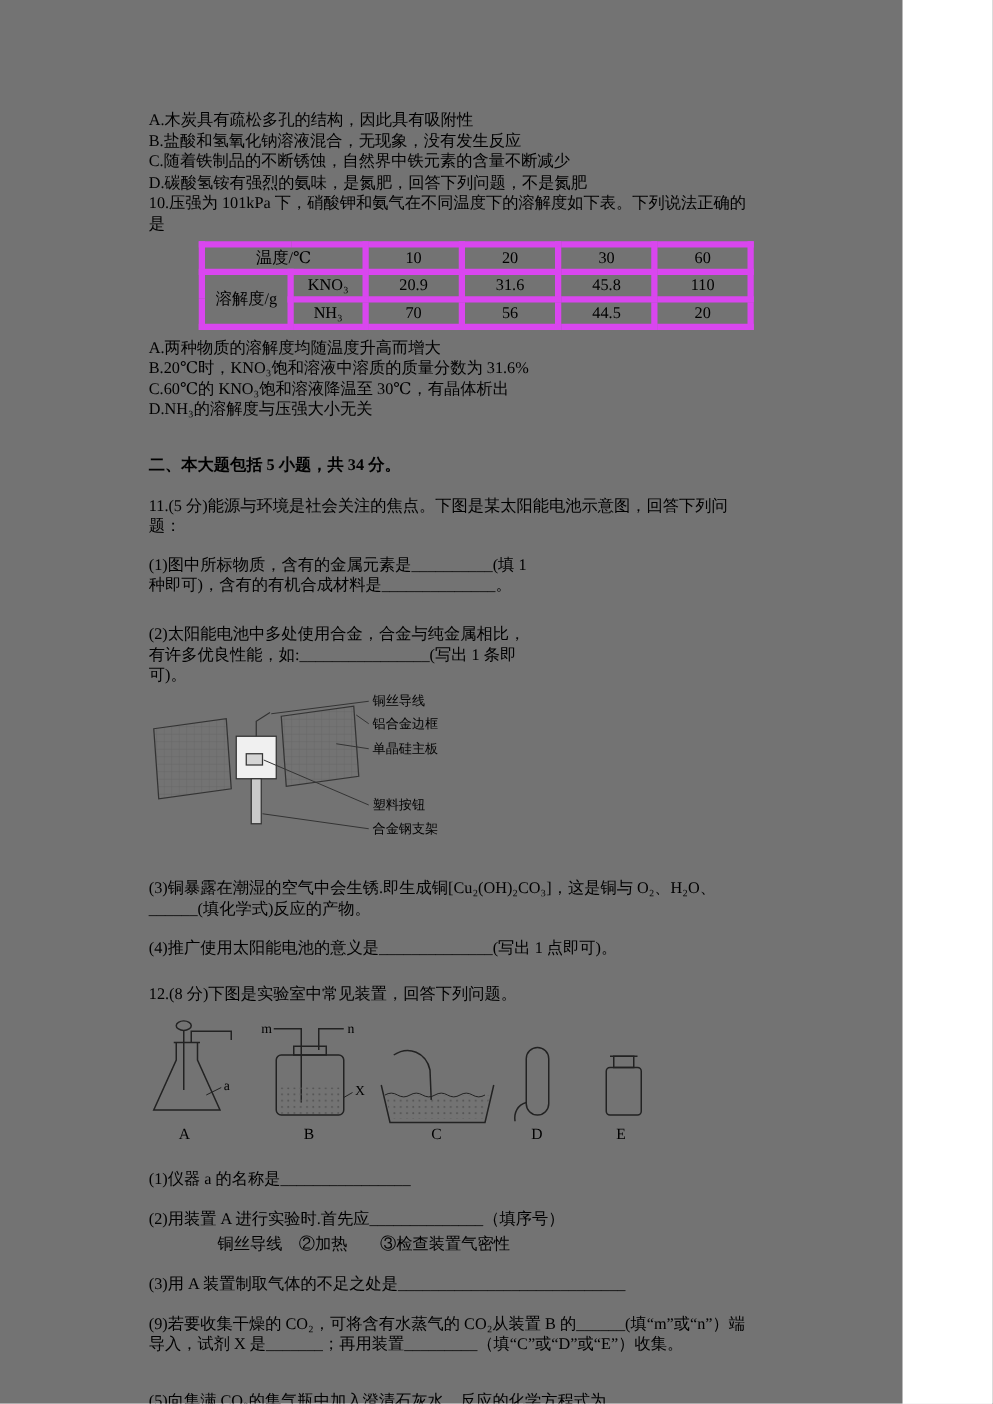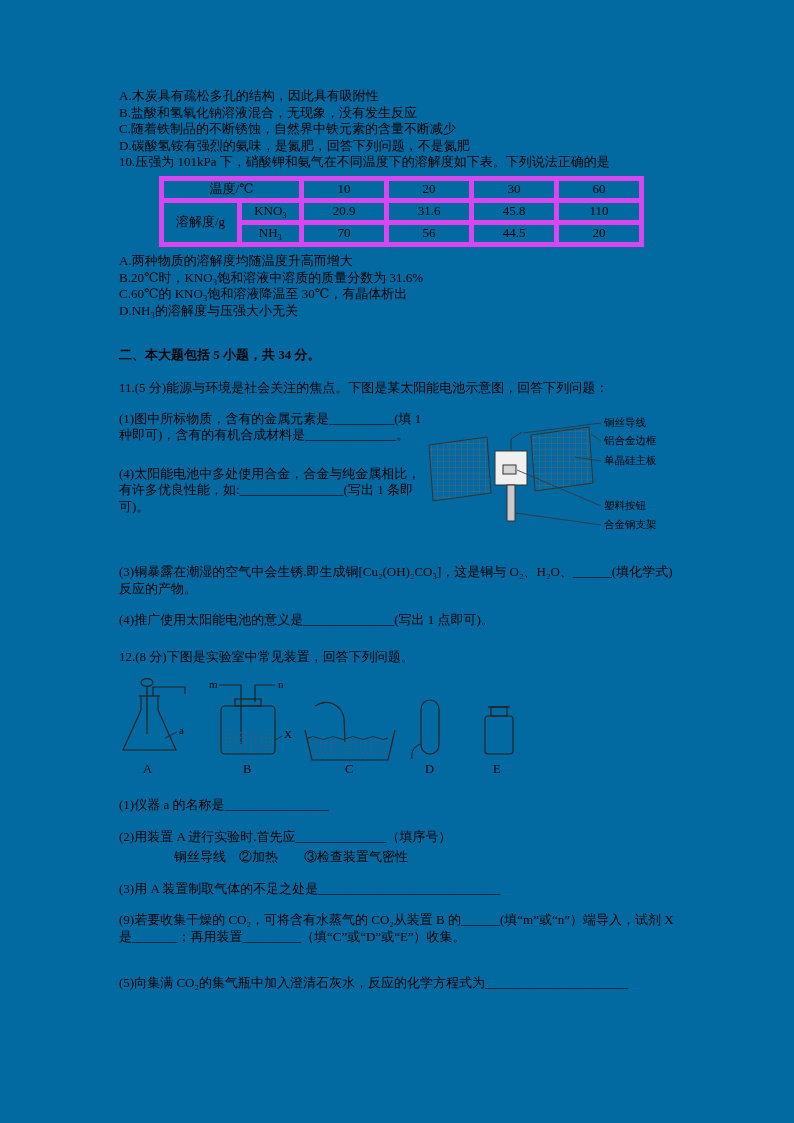--- a/index.html
+++ b/index.html
@@ -1,40 +1,40 @@
 <!DOCTYPE html>
 <html><head>
 <meta charset="utf-8">
 <style>
   * { margin:0; padding:0; box-sizing:border-box; }
   html,body { background:#ffffff; }
   .page {
     position:relative;
-    width:794px; height:1123px;
-    background:#0369a1;
+    width:722px; height:1123px;
+    background:#737373;
     color:#000;
     font-family:"Liberation Serif","DejaVu Serif",serif;
     font-size:13px;
     line-height:16.6px;
     padding:88px 119px 0 119px;
     overflow:hidden;
   }
   .line { margin:0; }
   .sol-table { border-collapse:collapse; margin:5px 0 6px 40px; }
   .sol-table td {
     border:5px solid #d946ef;
     text-align:center;
     vertical-align:middle;
     height:22px;
     padding:0 4px;
     font-size:13px;
   }
   .section-title { font-weight:bold; margin-top:28px; }
   .q-stem { margin-top:16px; }
-  .two-col { display:flex; margin-top:14px; }
+  .two-col { display:flex; margin-top:14px;flex-direction:column; }
   .col-left { width:306px; }
   .col-right { width:250px; padding-top:2px;text-align:right; }
   .para { margin-top:15px; }
   .choices { padding-left:55px; margin-top:4px; }
   .apparatus-wrap { margin:10px 0 4px 0; }
   svg text { font-family:"Liberation Serif","DejaVu Serif",serif; }
   .svg-label { font-size:10.5px; }
   .svg-letter { font-size:12.5px; }
   .svg-small { font-size:11px; }
 </style>
@@ -90,21 +90,21 @@
   <p class="line">C.60℃的 KNO₃饱和溶液降温至 30℃，有晶体析出</p>
   <p class="line">D.NH₃的溶解度与压强大小无关</p>
 
   <p class="section-title">二、本大题包括 5 小题，共 34 分。</p>
 
   <p class="q-stem">11.(5 分)能源与环境是社会关注的焦点。下图是某太阳能电池示意图，回答下列问题：</p>
 
   <div class="two-col">
     <div class="col-left">
       <p class="line">(1)图中所标物质，含有的金属元素是__________(填 1 种即可)，含有的有机合成材料是______________。</p>
-      <p class="para" style="margin-top:22px">(4)太阳能电池中多处使用合金，合金与纯金属相比，有许多优良性能，如:________________(写出 1 条即可)。</p>
+      <p class="para" style="margin-top:22px">(2)太阳能电池中多处使用合金，合金与纯金属相比，有许多优良性能，如:________________(写出 1 条即可)。</p>
     </div>
     <div class="col-right">
       <svg width="250" height="132" viewBox="0 0 250 132">
         <defs>
           <pattern id="grid" width="6" height="6" patternUnits="userSpaceOnUse">
             <path d="M6 0H0V6" fill="none" stroke="#666" stroke-width="0.8"></path>
           </pattern>
         </defs>
         <polygon points="4,32 62,24 66,80 8,88" fill="url(#grid)" stroke="#333" stroke-width="1"></polygon>
         <polygon points="106,22 164,14 168,70 110,78" fill="url(#grid)" stroke="#333" stroke-width="1"></polygon>

